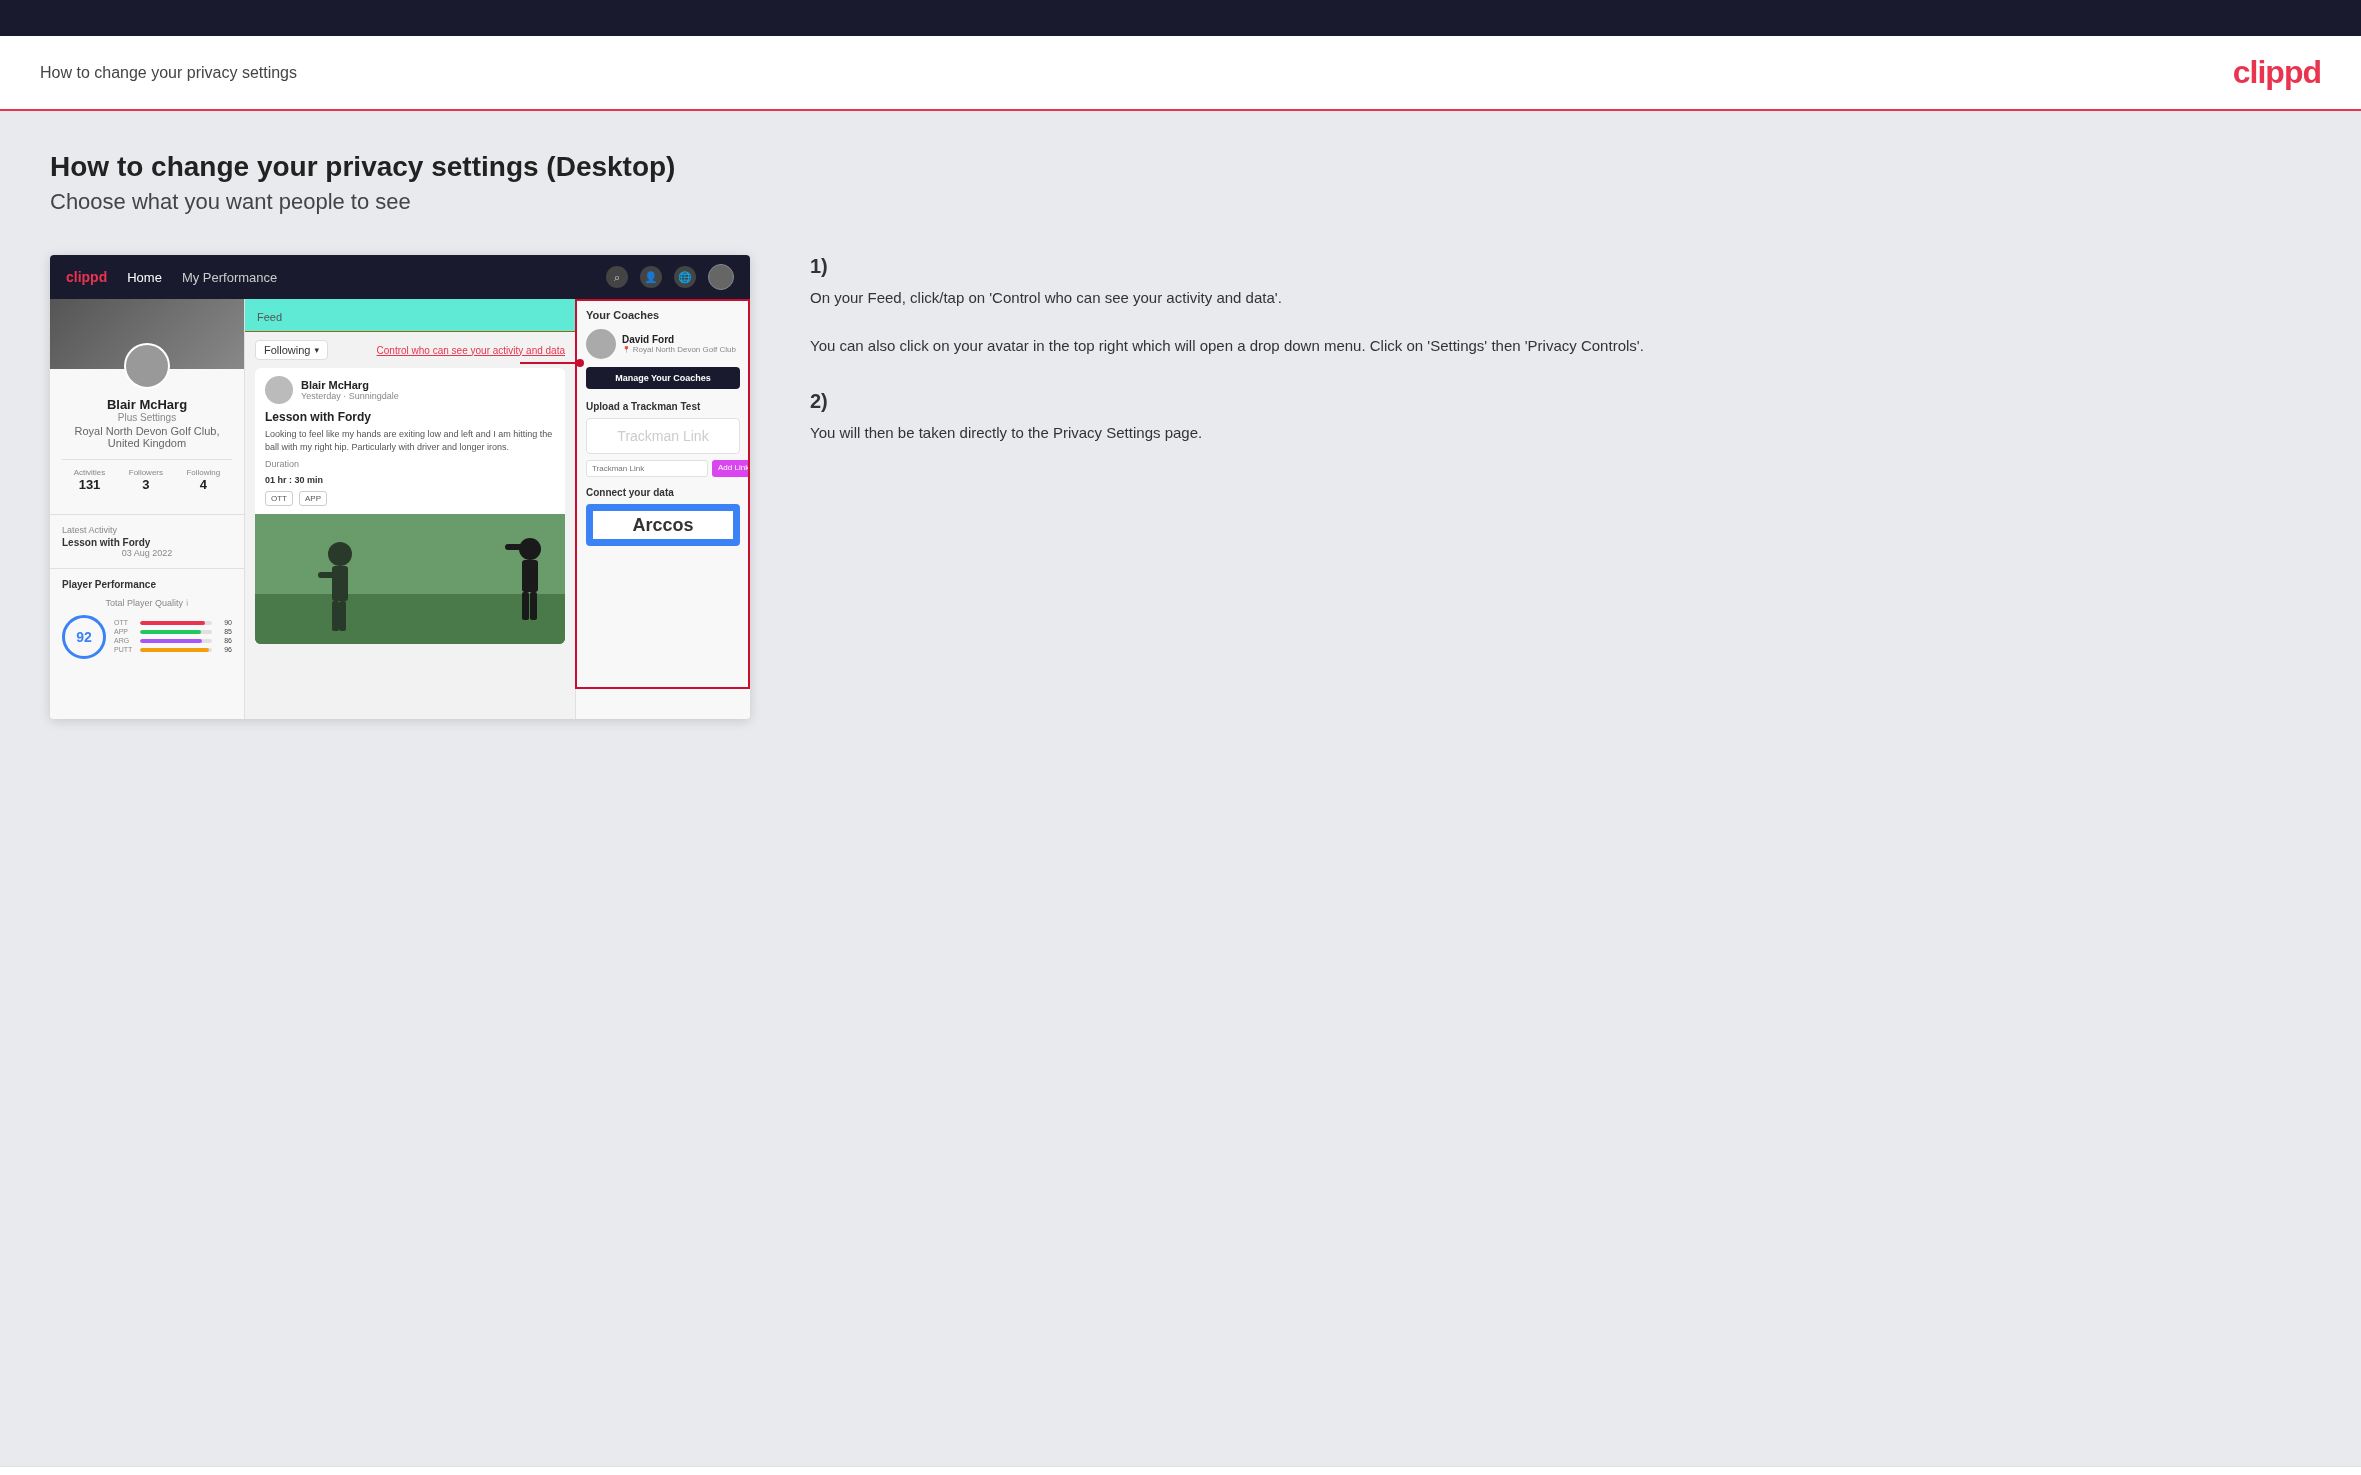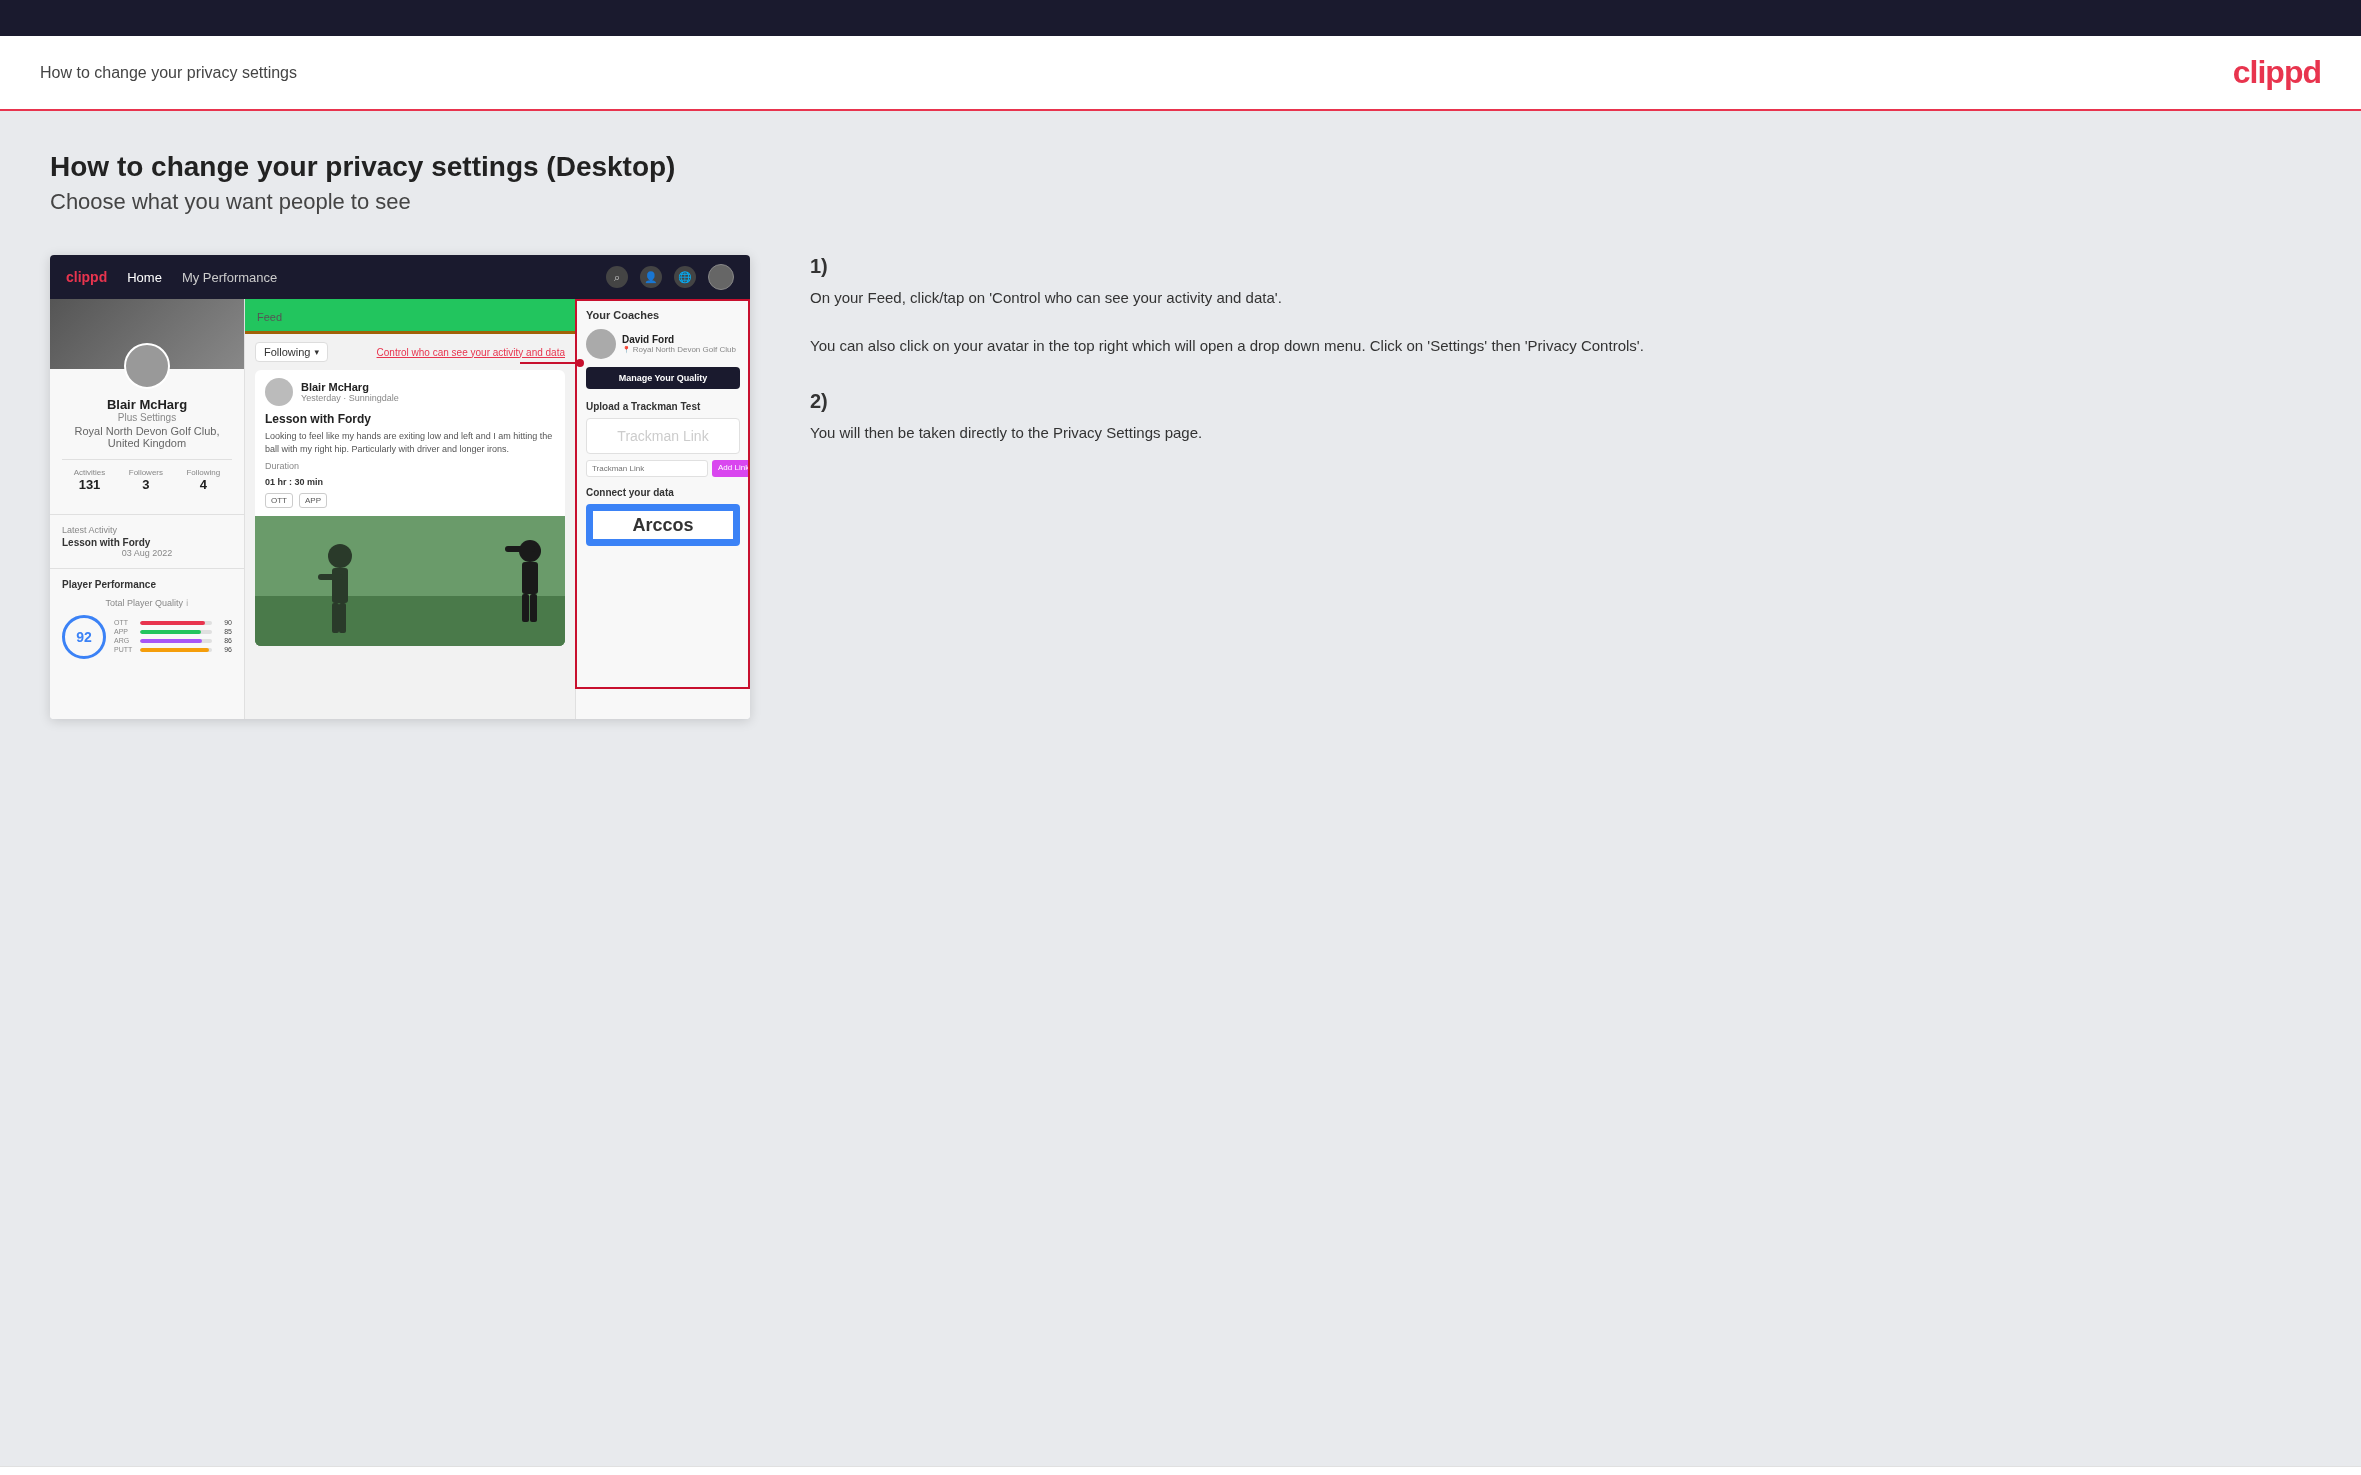--- a/index.html
+++ b/index.html
@@ -186,23 +186,23 @@
     }
     .quality-bars { flex: 1; }
     .qbar-row { display: flex; align-items: center; gap: 4px; margin-bottom: 2px; }
     .qbar-name { font-size: 7px; color: #888; width: 22px; }
     .qbar-track { flex: 1; height: 4px; background: #e0e0e0; border-radius: 2px; overflow: hidden; }
     .qbar-fill { height: 100%; border-radius: 2px; }
     .qbar-val { font-size: 7px; color: #444; width: 16px; text-align: right; }
 
     
     .feed-tabbar {
-      background: #22c55e;
+      background: #5eead4;
       padding: 8px 12px 0;
-      border-bottom: 3px solid #a16207;
+      border-bottom: 1px solid #a16207;
     }
     .feed-tab {
       display: inline-block;
       font-size: 11px;
       color: #555;
       padding-bottom: 6px;
       border-bottom: 2px solid transparent;
     }
 
     
@@ -524,21 +524,21 @@
             <div class="coach-row">
               <div class="coach-avatar"></div>
               <div>
                 <div class="coach-name">David Ford</div>
                 <div class="coach-club">
                   <span style="font-size:7px;">📍</span>
                   <span>Royal North Devon Golf Club</span>
                 </div>
               </div>
             </div>
-            <div class="manage-coaches-btn">Manage Your Quality</div>
+            <div class="manage-coaches-btn">Manage Your Coaches</div>
 
             <div class="upload-section">
               <div class="upload-title">Upload a Trackman Test</div>
               <div class="trackman-placeholder">Trackman Link</div>
               <div class="trackman-input-row">
                 <input class="trackman-input" placeholder="Trackman Link" style="">
                 <div class="trackman-btn">Add Link</div>
               </div>
             </div>
 

